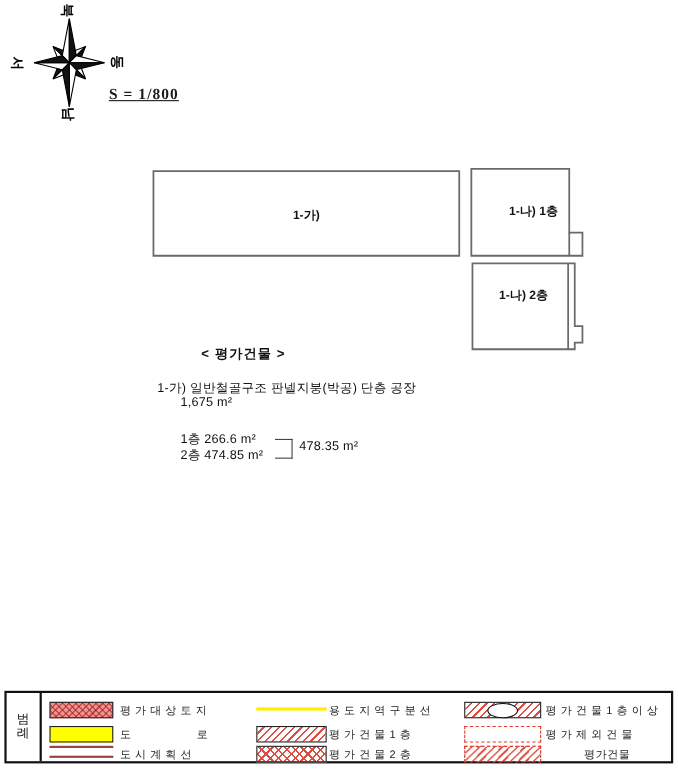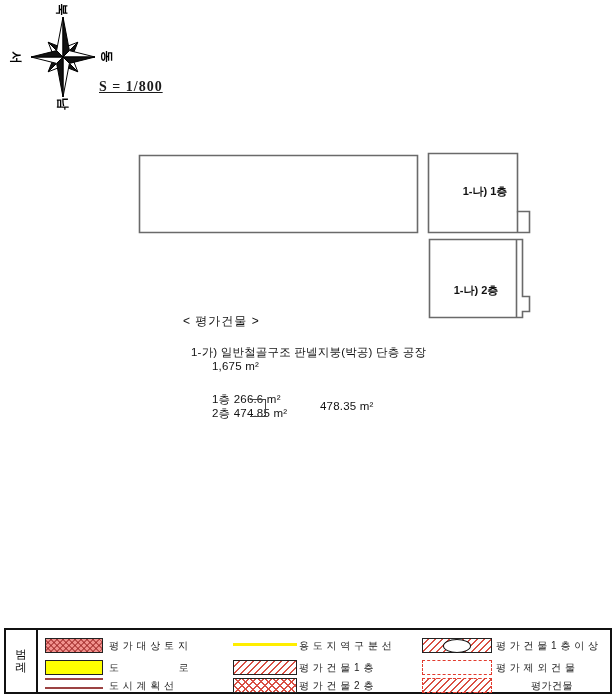--- a/index.html
+++ b/index.html
@@ -7,24 +7,24 @@
   #page{position:relative;width:616px;height:700px;background:#fff;overflow:hidden;}
   .abs{position:absolute;}
 
   
   .compass-label{position:absolute;font-size:12.5px;font-weight:600;color:#000;transform:rotate(90deg);width:14px;text-align:center;}
   .scale{position:absolute;left:99px;top:79px;font-size:14px;font-weight:600;letter-spacing:1px;
          font-family:"Liberation Serif","DejaVu Serif",serif;text-decoration:underline;}
 
   
   .bldg-label{position:absolute;font-size:11px;font-weight:700;color:#111;text-align:center;}
-  .caption{position:absolute;left:183px;top:313px;font-size:12px;letter-spacing:1px;color:#111;}
+  .caption{position:absolute;left:183px;top:313px;font-size:12px;letter-spacing:1px;color:#111;font-weight:bold;}
 
   
-  .note{position:absolute;font-size:11.5px;color:#111;letter-spacing:0.2px;white-space:pre;margin-left:48px;}
+  .note{position:absolute;font-size:11.5px;color:#111;letter-spacing:0.2px;white-space:pre;}
   .bracket{position:absolute;left:250px;top:399px;width:15px;height:16px;
            border-top:1.2px solid #444;border-right:1.2px solid #444;border-bottom:1.2px solid #444;}
 
   
   .legend-box{position:absolute;left:4px;top:628px;width:608px;height:66px;border:2px solid #111;box-sizing:border-box;background:#fff;}
   .legend-title{position:absolute;left:0;top:0;width:30px;height:100%;border-right:2px solid #111;
                 display:flex;flex-direction:column;align-items:center;justify-content:center;font-size:11.5px;line-height:13px;color:#111;}
   .lg{position:absolute;box-sizing:border-box;}
   .lg-label{position:absolute;height:15px;display:flex;align-items:center;font-size:10px;color:#222;
             white-space:pre;letter-spacing:0.5px;}
@@ -77,22 +77,23 @@
 
   <svg class="abs" style="left:130px;top:140px" width="410" height="190" viewBox="130 140 410 190">
     <g fill="#fff" stroke="#6a6a6a" stroke-width="1.6">
       <path d="M139.5,155.5 H417.5 V232.5 H139.5 Z"></path>
       <path d="M428.5,153.5 H517.5 V211.5 H529.5 V232.5 H428.5 Z"></path>
       <path d="M517.5,211.5 V232.5" fill="none"></path>
       <path d="M429.5,239.5 H522.5 V296.5 H529.5 V311.5 H522.5 V317.5 H429.5 Z"></path>
       <path d="M516.5,239.5 V317.5" fill="none"></path>
     </g>
   </svg>
+  <div class="bldg-label" style="left:139px;top:188px;width:279px">1-가)</div>
   <div class="bldg-label" style="left:428px;top:184px;width:114px">1-나) 1층</div>
-  <div class="bldg-label" style="left:429px;top:283px;width:94px">1-나) 2층</div>
+  <div class="bldg-label" style="left:429px;top:261px;width:94px">1-나) 2층</div>
 
   <div class="caption">&lt; 평가건물 &gt;</div>
 
   <div class="note" style="left:143px;top:345px">1-가) 일반철골구조 판넬지붕(박공) 단층 공장</div>
   <div class="note" style="left:164px;top:360px">1,675 m²</div>
   <div class="note" style="left:164px;top:392px">1층 266.6 m²</div>
   <div class="note" style="left:164px;top:406px">2층 474.85 m²</div>
   <div class="bracket"></div>
   <div class="note" style="left:272px;top:400px">478.35 m²</div>
 

